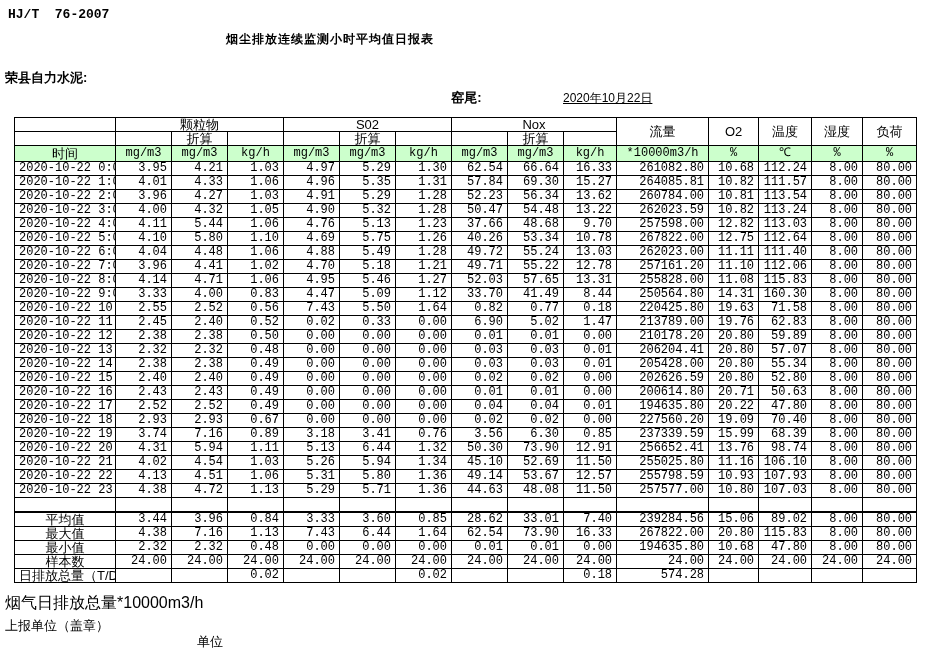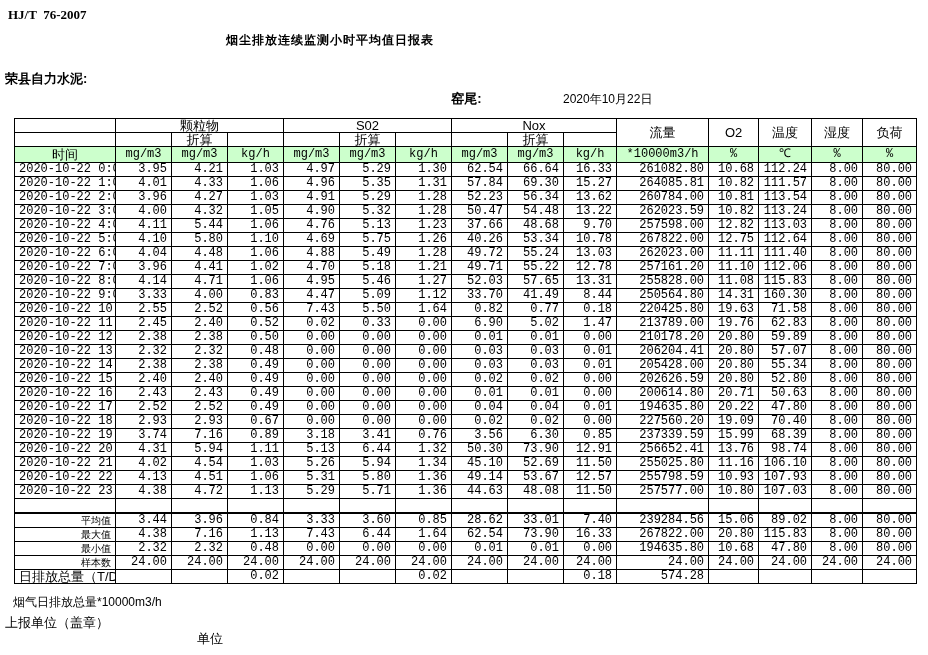--- a/index.html
+++ b/index.html
@@ -1,33 +1,33 @@
 <!DOCTYPE html>
 <html><head>
 <meta charset="utf-8">
 <style>
   html,body{margin:0;padding:0;background:#ffffff;}
   body{width:928px;height:655px;font-family:"Liberation Sans","DejaVu Sans",sans-serif;color:#000;overflow:hidden;}
-  .std{font-family:Liberation Serif, serif;font-weight:bold;font-size:13px;padding:7px 0 0 8px;white-space:pre;}
+  .std{font-family:Liberation Mono, monospace;font-weight:bold;font-size:13px;padding:7px 0 0 8px;white-space:pre;}
   .title-wrap{width:660px;text-align:center;margin-top:7px;}
   .title{font-size:12px;font-weight:bold;letter-spacing:1px;}
   .company{font-size:13px;font-weight:bold;padding:21px 12px 0 5px;}
   .loc-line{position:relative;font-size:13px;font-weight:bold;padding:2px 0 0 5px;height:18px;text-align:center;}
-  .date{position:absolute;left:563px;top:3px;font-weight:normal;font-size:12px;font-family:"Liberation Sans",sans-serif;}
+  .date{position:absolute;left:563px;top:3px;font-weight:normal;font-size:12px;font-family:"Liberation Sans",sans-serif;text-decoration:underline;}
   table{border-collapse:collapse;table-layout:fixed;margin:10px 0 0 14px;width:760px;}
   td{border:1px solid #000;height:13px;padding:0 4px;overflow:hidden;font:12px/13px "Liberation Mono","DejaVu Sans Mono",monospace;}
   td.hdr{text-align:center;font-family:"Liberation Sans","DejaVu Sans",sans-serif;font-size:13px;font-weight:normal;}
   td.green{background:#ccffcc;text-align:center;}
   td.green.cjk{font-family:"Liberation Sans","DejaVu Sans",sans-serif;font-size:13px;margin-left:25px;}
   td.num{text-align:right;}
   td.time{text-align:right;white-space:pre;}
-  td.sum-label{text-align:right;font-family:Liberation Sans, sans-serif;font-size:10px;}
+  td.sum-label{text-align:center;font-family:Liberation Sans, sans-serif;font-size:13px;}
   td.total-label{text-align:left;font-family:"Liberation Sans","DejaVu Sans",sans-serif;font-size:13px;white-space:nowrap;}
   tr.topline td{border-top:2px solid #000;}
-  .foot-note{font-size:12px;padding:10px 0 0 13px;}
+  .foot-note{font-size:16px;padding:10px 0 0 5px;}
   .foot-line{position:relative;font-size:13px;padding:3px 0 0 5px;height:18px;}
   .foot-unit{position:absolute;left:197px;top:19px;}
 </style>
 </head>
 <body>
 
 <div class="std">HJ/T  76-2007</div>
 
 <div class="title-wrap">
   <span class="title">烟尘排放连续监测小时平均值日报表</span>

